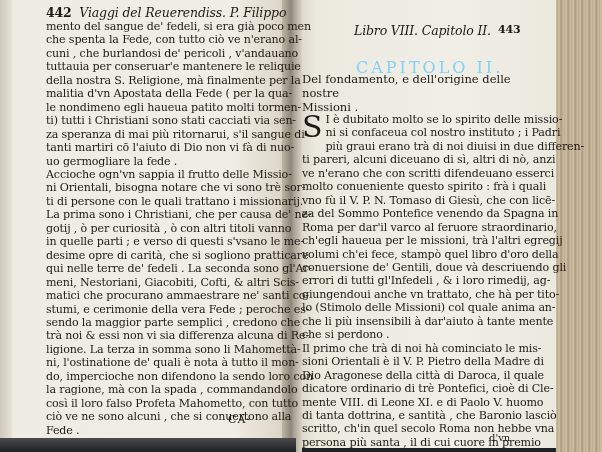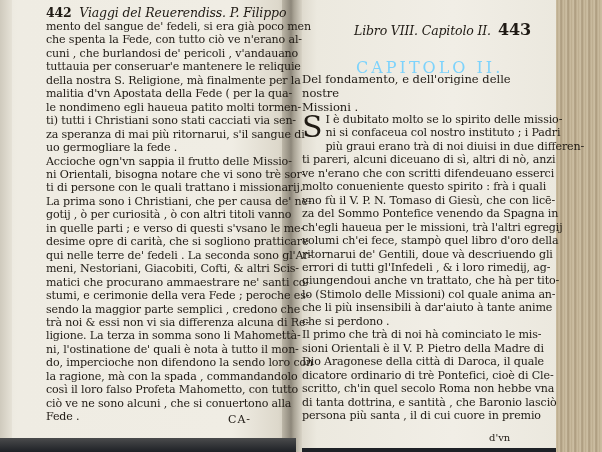--- a/index.html
+++ b/index.html
@@ -14,21 +14,21 @@
 
   .pg{position:absolute;color:#1f1a14;font-size:11.1px;line-height:13.45px;letter-spacing:-0.15px;}
   .pg .line{white-space:nowrap;display:block;}
   .running{font-style:italic;font-size:12.5px;line-height:14px;white-space:nowrap;}
   .pgnum{font-style:normal;font-weight:bold;}
   .left-body{left:46px;top:20px;width:236px;}
   .left-head{position:absolute;left:46px;top:6px;}
   .catch{position:absolute;left:228px;top:413px;font-size:11px;letter-spacing:1px;}
 
   .right-head{position:absolute;left:354px;top:24px;}
-  .right-num{position:absolute;left:498px;top:23px;font-size:16px;font-weight:bold;}
+  .right-num{position:absolute;left:498px;top:23px;font-size:11px;font-weight:bold;}
   .chapter{position:absolute;left:356px;top:58px;font-size:16px;letter-spacing:3px;color:#7dd3fc;}
   .subtitle{position:absolute;left:302px;top:72px;width:236px;font-size:11.5px;line-height:14px;color:#1f1a14;}
   .right-body{left:302px;top:113px;width:232px;}
   .dropcap{float:left;font-size:30px;line-height:26px;margin-right:3px;margin-top:1px;}
   .right-catch{position:absolute;left:489px;top:432px;font-size:10px;color:#1f1a14;}
 </style>
 </head>
 <body>
 
 <div class="book">
@@ -45,20 +45,21 @@
   <div class="pg left-body" id="left-body">
       <span class="line">mento del sangue de' fedeli, si era già poco men</span>
       <span class="line">che spenta la Fede, con tutto ciò ve n'erano al-</span>
       <span class="line">cuni , che burlandosi de' pericoli , v'andauano</span>
       <span class="line">tuttauia per conseruar'e mantenere le reliquie</span>
       <span class="line">della nostra S. Religione, mà finalmente per la</span>
       <span class="line">malitia d'vn Apostata della Fede ( per la qua-</span>
       <span class="line">le nondimeno egli haueua patito molti tormen-</span>
       <span class="line">ti) tutti i Christiani sono stati cacciati via sen-</span>
       <span class="line">za speranza di mai più ritornarui, s'il sangue di</span>
+      <span class="line">tanti martiri cō l'aiuto di Dio non vi fà di nuo-</span>
       <span class="line">uo germogliare la fede .</span>
       <span class="line">   Accioche ogn'vn sappia il frutto delle Missio-</span>
       <span class="line">ni Orientali, bisogna notare che vi sono trè sor-</span>
       <span class="line">ti di persone con le quali trattano i missionarij.</span>
       <span class="line">La prima sono i Christiani, che per causa de' ne-</span>
       <span class="line">gotij , ò per curiosità , ò con altri titoli vanno</span>
       <span class="line">in quelle parti ; e verso di questi s'vsano le me-</span>
       <span class="line">desime opre di carità, che si sogliono pratticare</span>
       <span class="line">qui nelle terre de' fedeli . La seconda sono gl'Ar-</span>
       <span class="line">meni, Nestoriani, Giacobiti, Cofti, &amp; altri Scis-</span>
@@ -86,30 +87,32 @@
   <div class="pg right-body" id="right-body">
       <span class="dropcap">S</span>
       <span class="line">I è dubitato molto se lo spirito delle missio-</span>
       <span class="line">ni si confaceua col nostro instituto ; i Padri</span>
       <span class="line">più graui erano trà di noi diuisi in due differen-</span>
       <span class="line">ti pareri, alcuni diceuano di sì, altri di nò, anzi</span>
       <span class="line">ve n'erano che con scritti difendeuano esserci</span>
       <span class="line">molto conueniente questo spirito : frà i quali</span>
       <span class="line">vno fù il V. P. N. Tomaso di Giesù, che con licē-</span>
       <span class="line">za del Sommo Pontefice venendo da Spagna in</span>
+      <span class="line">Roma per dar'il varco al feruore straordinario,</span>
       <span class="line">ch'egli haueua per le missioni, trà l'altri egregij</span>
       <span class="line">volumi ch'ei fece, stampò quel libro d'oro della</span>
-      <span class="line">ritornarui de' Gentili, doue và descriuendo gli</span>
+      <span class="line">conuersione de' Gentili, doue và descriuendo gli</span>
       <span class="line">errori di tutti gl'Infedeli , &amp; i loro rimedij, ag-</span>
       <span class="line">giungendoui anche vn trattato, che hà per tito-</span>
       <span class="line">lo (Stimolo delle Missioni) col quale anima an-</span>
-      <span class="line">che li più insensibili à dar'aiuto à tante anime</span>
+      <span class="line">che li più insensibili à dar'aiuto à tante mente</span>
       <span class="line">che si perdono .</span>
       <span class="line">   Il primo che trà di noi hà cominciato le mis-</span>
       <span class="line">sioni Orientali è il V. P. Pietro della Madre di</span>
       <span class="line">Dio Aragonese della città di Daroca, il quale</span>
       <span class="line">dicatore ordinario di trè Pontefici, cioè di Cle-</span>
+      <span class="line">mente VIII. di Leone XI. e di Paolo V. huomo</span>
+      <span class="line">di tanta dottrina, e santità , che Baronio lasciò</span>
       <span class="line">scritto, ch'in quel secolo Roma non hebbe vna</span>
-      <span class="line">di tanta dottrina, e santità , che Baronio lasciò</span>
       <span class="line">persona più santa , il di cui cuore in premio</span>
     </div>
   <div class="right-catch">d'vn</div>
 </div>
 
 </body></html>

